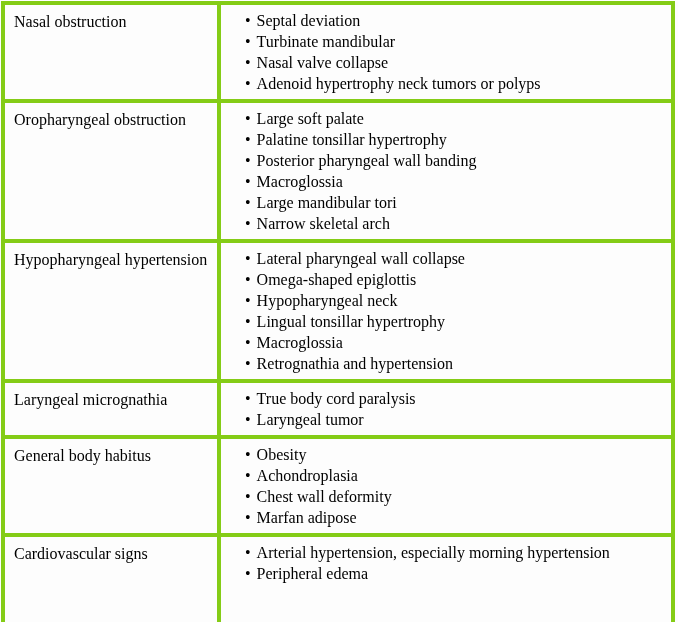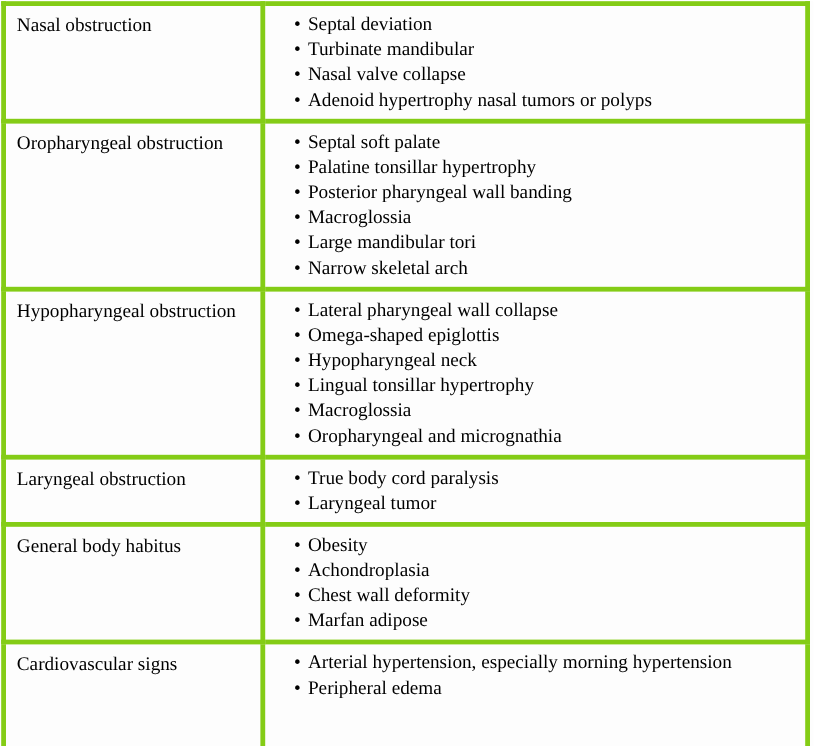--- a/index.html
+++ b/index.html
@@ -59,47 +59,47 @@
 
 <div class="page">
   <table class="obstruction-table">
     <tbody>
         <tr>
           <td class="cat">Nasal obstruction</td>
           <td class="items">
             <div class="bullet-line"><span class="bullet">•</span><span>Septal deviation</span></div>
             <div class="bullet-line"><span class="bullet">•</span><span>Turbinate mandibular</span></div>
             <div class="bullet-line"><span class="bullet">•</span><span>Nasal valve collapse</span></div>
-            <div class="bullet-line"><span class="bullet">•</span><span>Adenoid hypertrophy nasal tumors or polyps</span></div>
+            <div class="bullet-line"><span class="bullet">•</span><span>Adenoid hypertrophy neck tumors or polyps</span></div>
           </td>
         </tr>
         <tr>
           <td class="cat">Oropharyngeal obstruction</td>
           <td class="items">
-            <div class="bullet-line"><span class="bullet">•</span><span>Septal soft palate</span></div>
+            <div class="bullet-line"><span class="bullet">•</span><span>Large soft palate</span></div>
             <div class="bullet-line"><span class="bullet">•</span><span>Palatine tonsillar hypertrophy</span></div>
             <div class="bullet-line"><span class="bullet">•</span><span>Posterior pharyngeal wall banding</span></div>
             <div class="bullet-line"><span class="bullet">•</span><span>Macroglossia</span></div>
             <div class="bullet-line"><span class="bullet">•</span><span>Large mandibular tori</span></div>
             <div class="bullet-line"><span class="bullet">•</span><span>Narrow skeletal arch</span></div>
           </td>
         </tr>
         <tr>
-          <td class="cat">Hypopharyngeal obstruction</td>
+          <td class="cat">Hypopharyngeal hypertension</td>
           <td class="items">
             <div class="bullet-line"><span class="bullet">•</span><span>Lateral pharyngeal wall collapse</span></div>
             <div class="bullet-line"><span class="bullet">•</span><span>Omega-shaped epiglottis</span></div>
             <div class="bullet-line"><span class="bullet">•</span><span>Hypopharyngeal neck</span></div>
             <div class="bullet-line"><span class="bullet">•</span><span>Lingual tonsillar hypertrophy</span></div>
             <div class="bullet-line"><span class="bullet">•</span><span>Macroglossia</span></div>
-            <div class="bullet-line"><span class="bullet">•</span><span>Oropharyngeal and micrognathia</span></div>
+            <div class="bullet-line"><span class="bullet">•</span><span>Retrognathia and hypertension</span></div>
           </td>
         </tr>
         <tr>
-          <td class="cat">Laryngeal obstruction</td>
+          <td class="cat">Laryngeal micrognathia</td>
           <td class="items">
             <div class="bullet-line"><span class="bullet">•</span><span>True body cord paralysis</span></div>
             <div class="bullet-line"><span class="bullet">•</span><span>Laryngeal tumor</span></div>
           </td>
         </tr>
         <tr>
           <td class="cat">General body habitus</td>
           <td class="items">
             <div class="bullet-line"><span class="bullet">•</span><span>Obesity</span></div>
             <div class="bullet-line"><span class="bullet">•</span><span>Achondroplasia</span></div>

